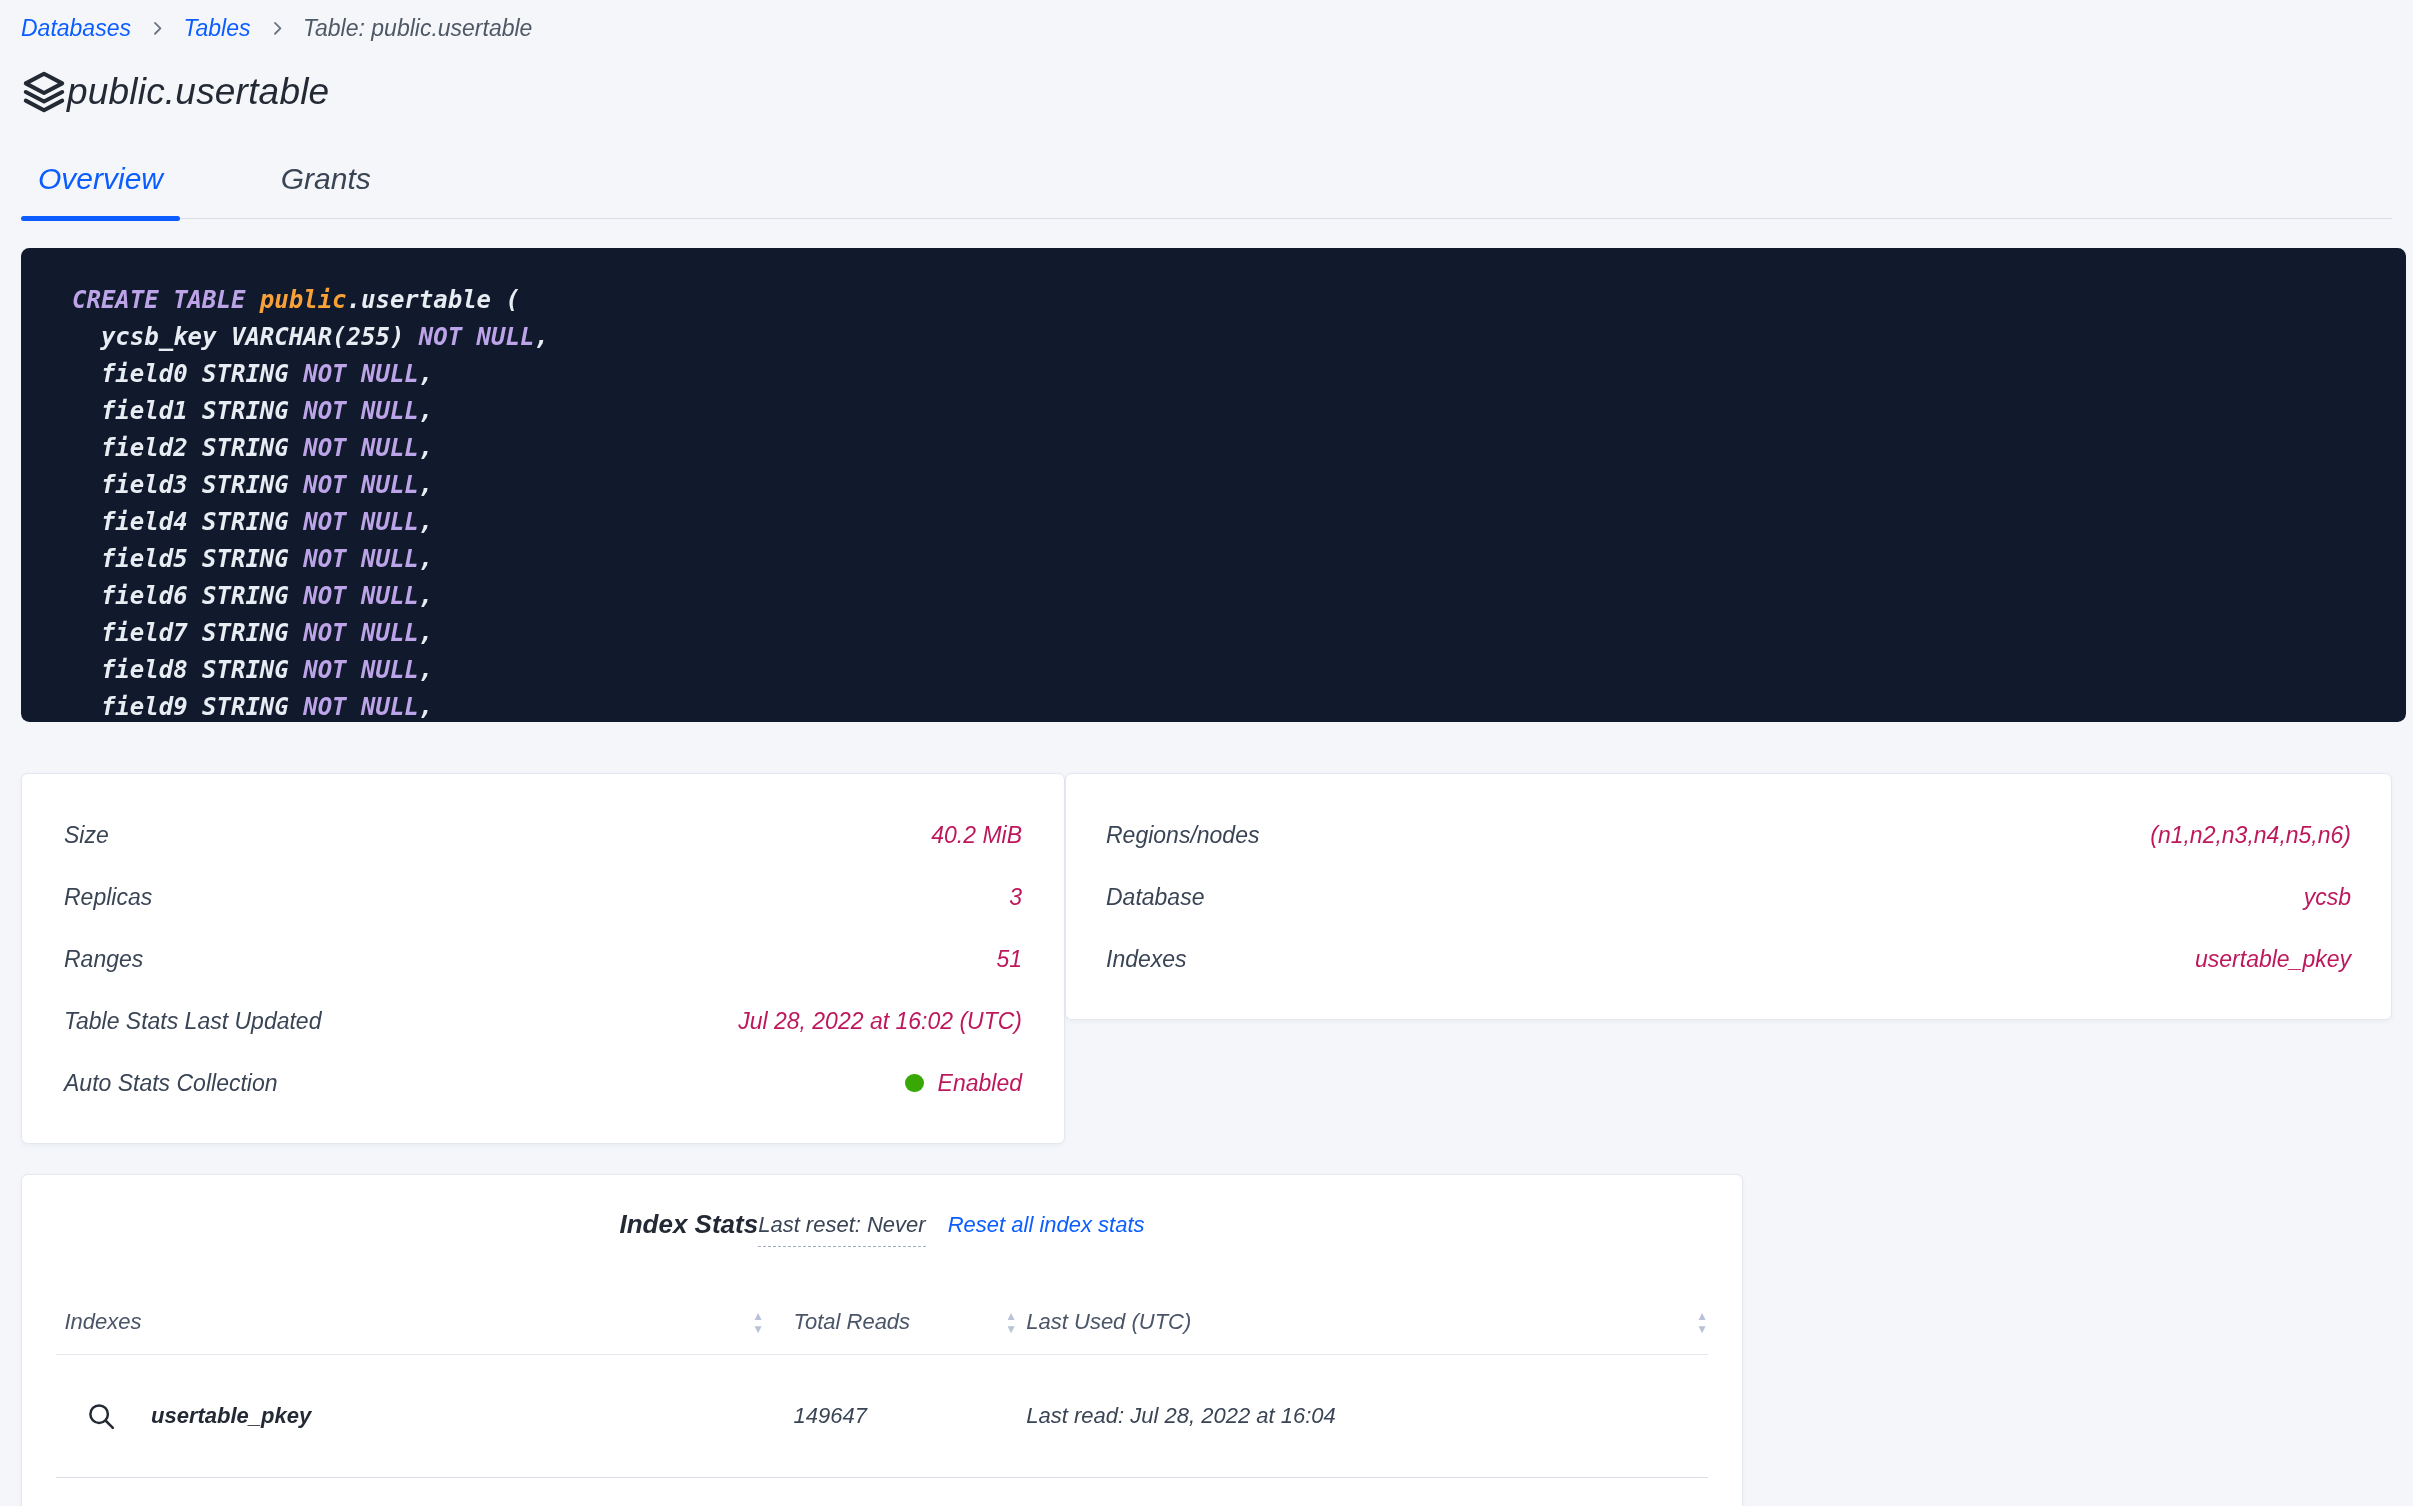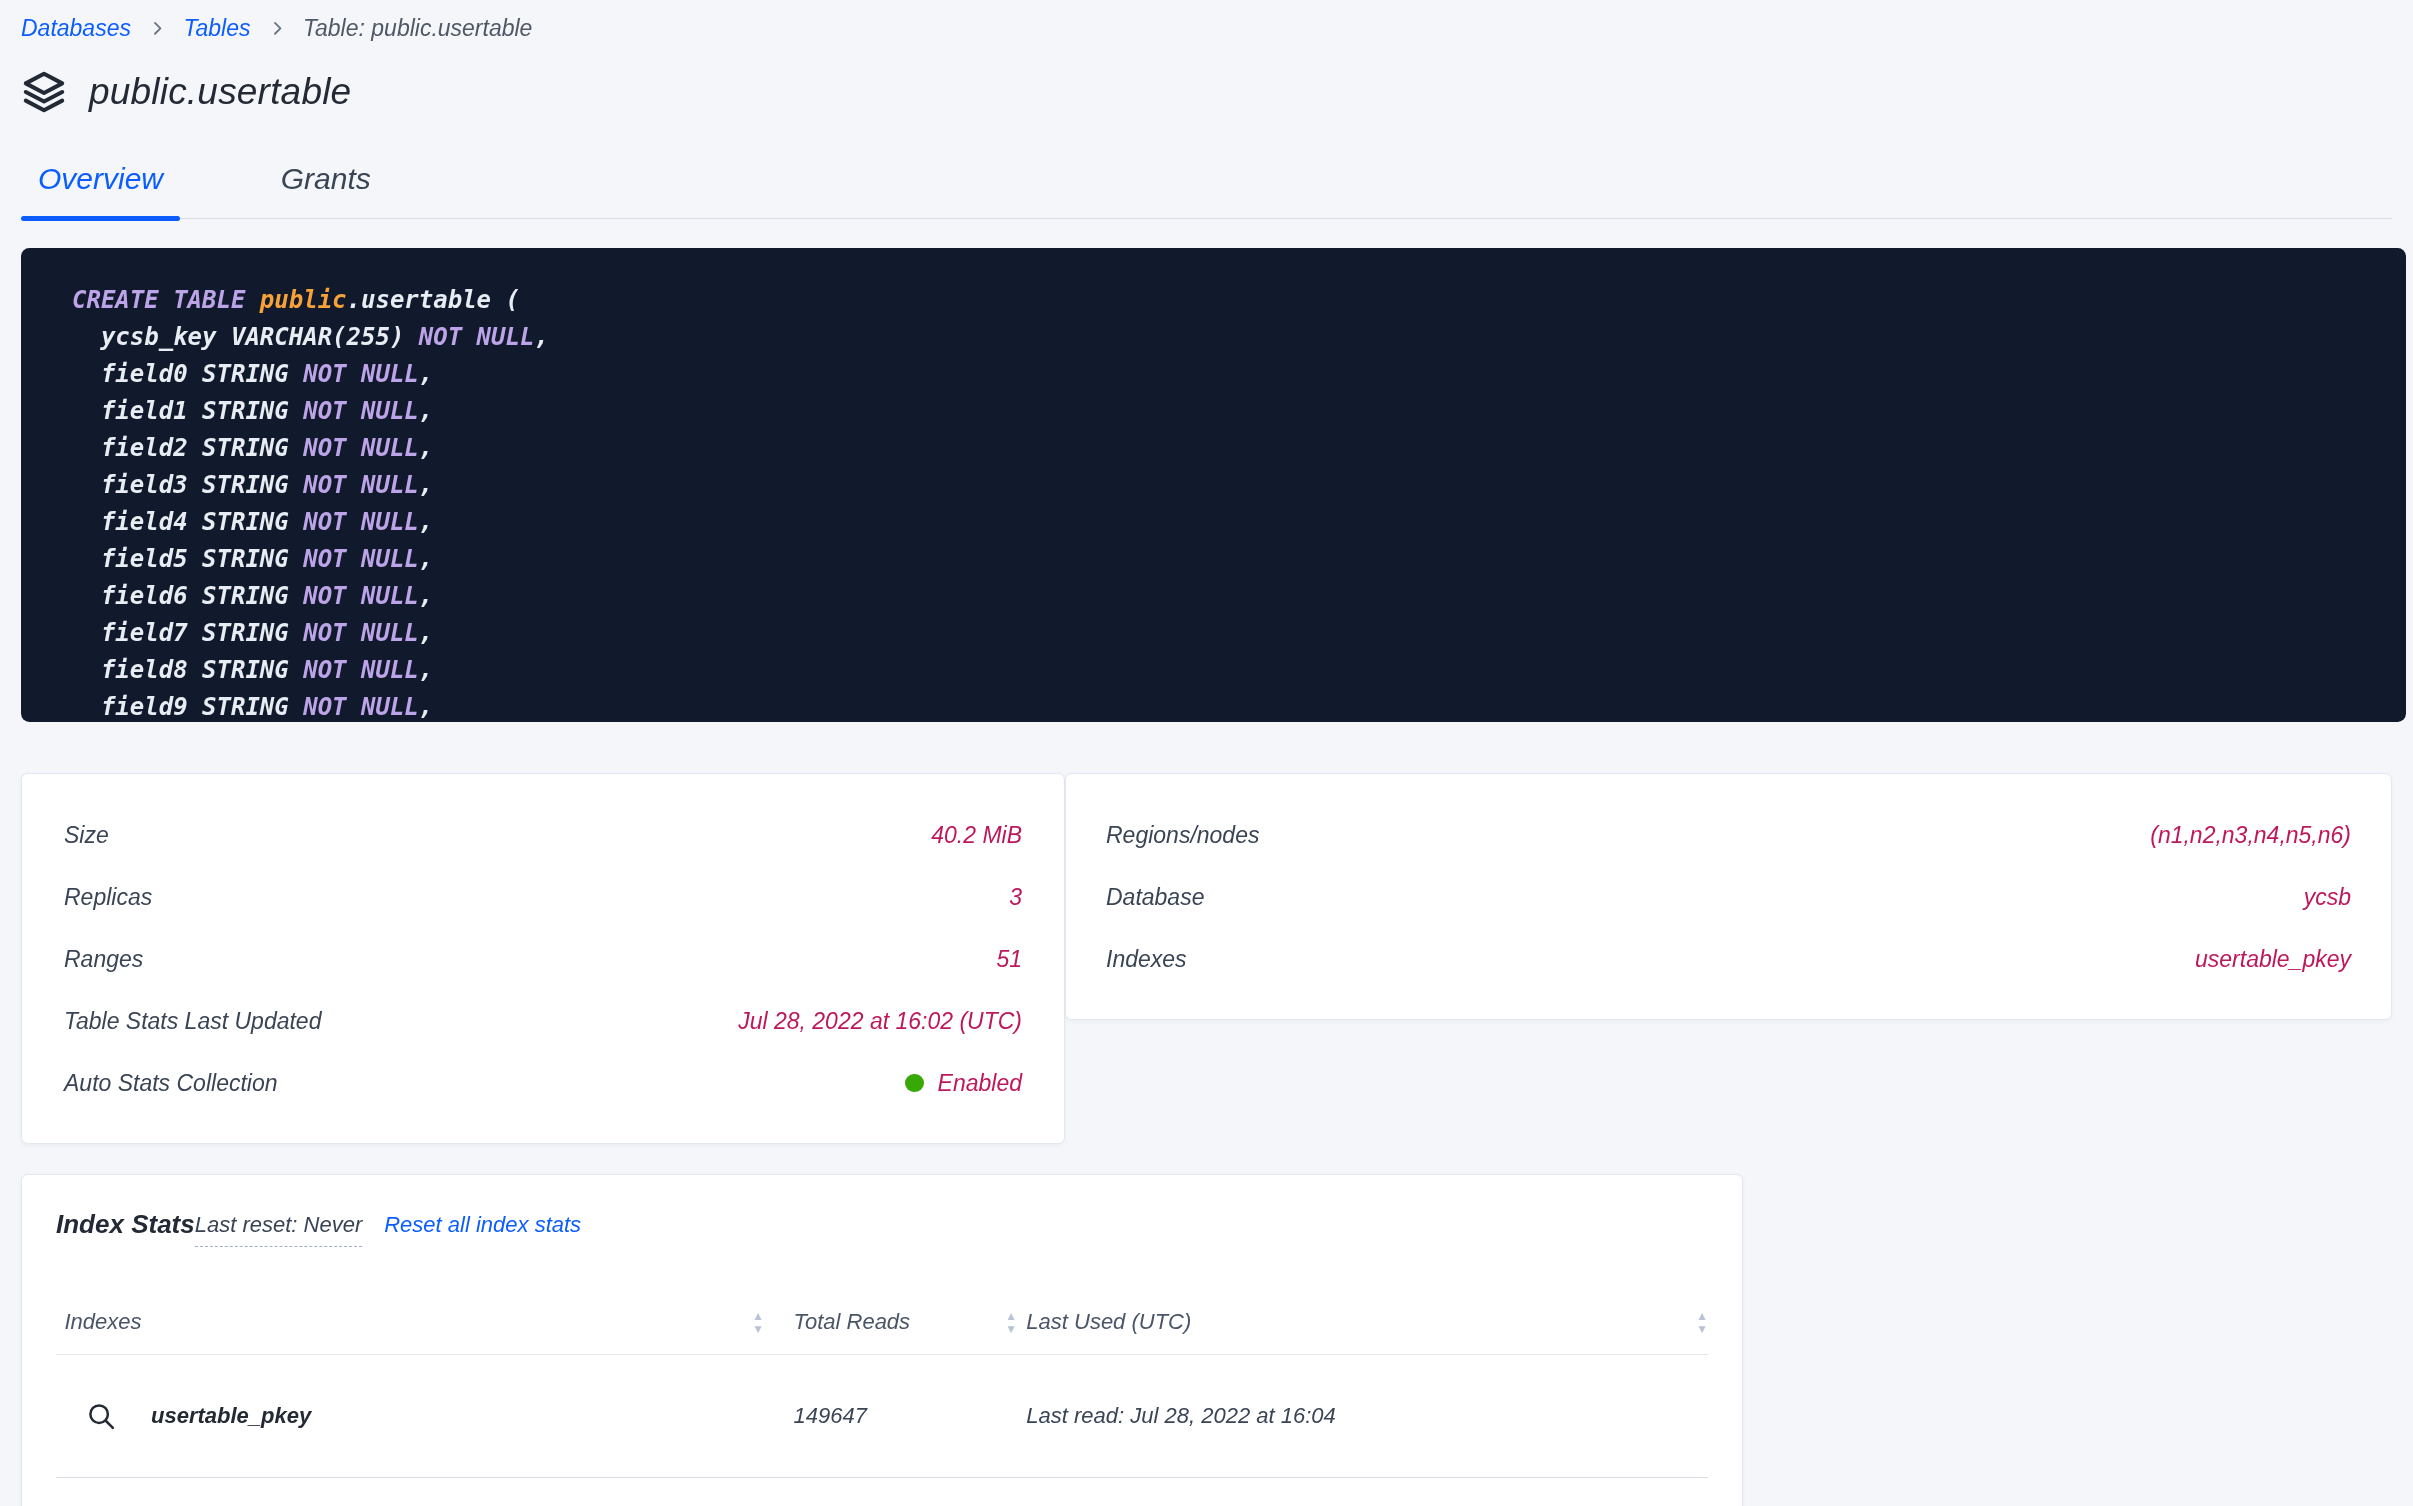--- a/index.html
+++ b/index.html
@@ -14,21 +14,21 @@
   
   .breadcrumb {
     display: flex; align-items: center; gap: 17px;
     margin-top: 10px; height: 37px; font-size: 23px;
   }
   .crumb-link { color: #0b5dff; text-decoration: none; cursor: pointer; }
   .crumb-sep { display: flex; align-items: center; color: #6b7482; }
   .crumb-current { color: #4e5866; }
 
   
-  .title-row { display: flex; align-items: center; gap: 22px; margin-top: 22px; }
+  .title-row { display: flex; align-items: center; margin-top: 22px; }
   .title-row h1 { font-size: 37px; font-weight: 500; color: #242a35; letter-spacing: 0.2px; }
 
   
   .tabs { display: flex; margin-top: 47px; border-bottom: 1.7px solid #d9dee8; }
   .tab {
     min-width: 159px; text-align: center; font-size: 30px;
     padding-bottom: 22px; color: #394455; position: relative; cursor: pointer;
   }
   .tab.grants { min-width: 0; margin-left: 94px; padding: 0 6.7px 22px; }
   .tab.active { color: #0b5dff; font-weight: 500; }
@@ -60,21 +60,21 @@
   }
   .card.left  { width: 1044px; padding: 30px 42px 29px; }
   .card.right { flex: 1; padding: 30px 40px 29px; }
   .kv { display: flex; justify-content: space-between; align-items: center; height: 62px; font-size: 23px; }
   .kv .stat-label { color: #394455; }
   .kv .stat-value { color: #be185d; display: flex; align-items: center; }
   .status-dot { width: 18.6px; height: 18.6px; border-radius: 50%; background: #37a806; display: inline-block; margin-right: 13.5px; }
 
   
   .card.index { margin-top: 30px; width: 1722px; height: 339px; padding: 34px 34px 0; }
-  .index-head { display: flex; justify-content: flex-start; align-items: flex-start; }
+  .index-head { display: flex; justify-content: center; align-items: flex-start; }
   .index-title { font-size: 26px; font-weight: 700; color: #242a35; }
   .reset-area { display: flex; align-items: baseline; gap: 22px; font-size: 22px; margin-top: 3.4px; }
   .last-reset { color: #394455; padding-bottom: 7.6px; border-bottom: 1.7px dashed #a3adc0; }
   .reset-link { color: #0b5dff; cursor: pointer; }
 
   .itable { margin-top: 44px; }
   .itable-header {
     display: flex; align-items: center; height: 64px;
     border-bottom: 1.7px solid #e2e6ee; font-size: 22px; color: #4a5568;
   }

